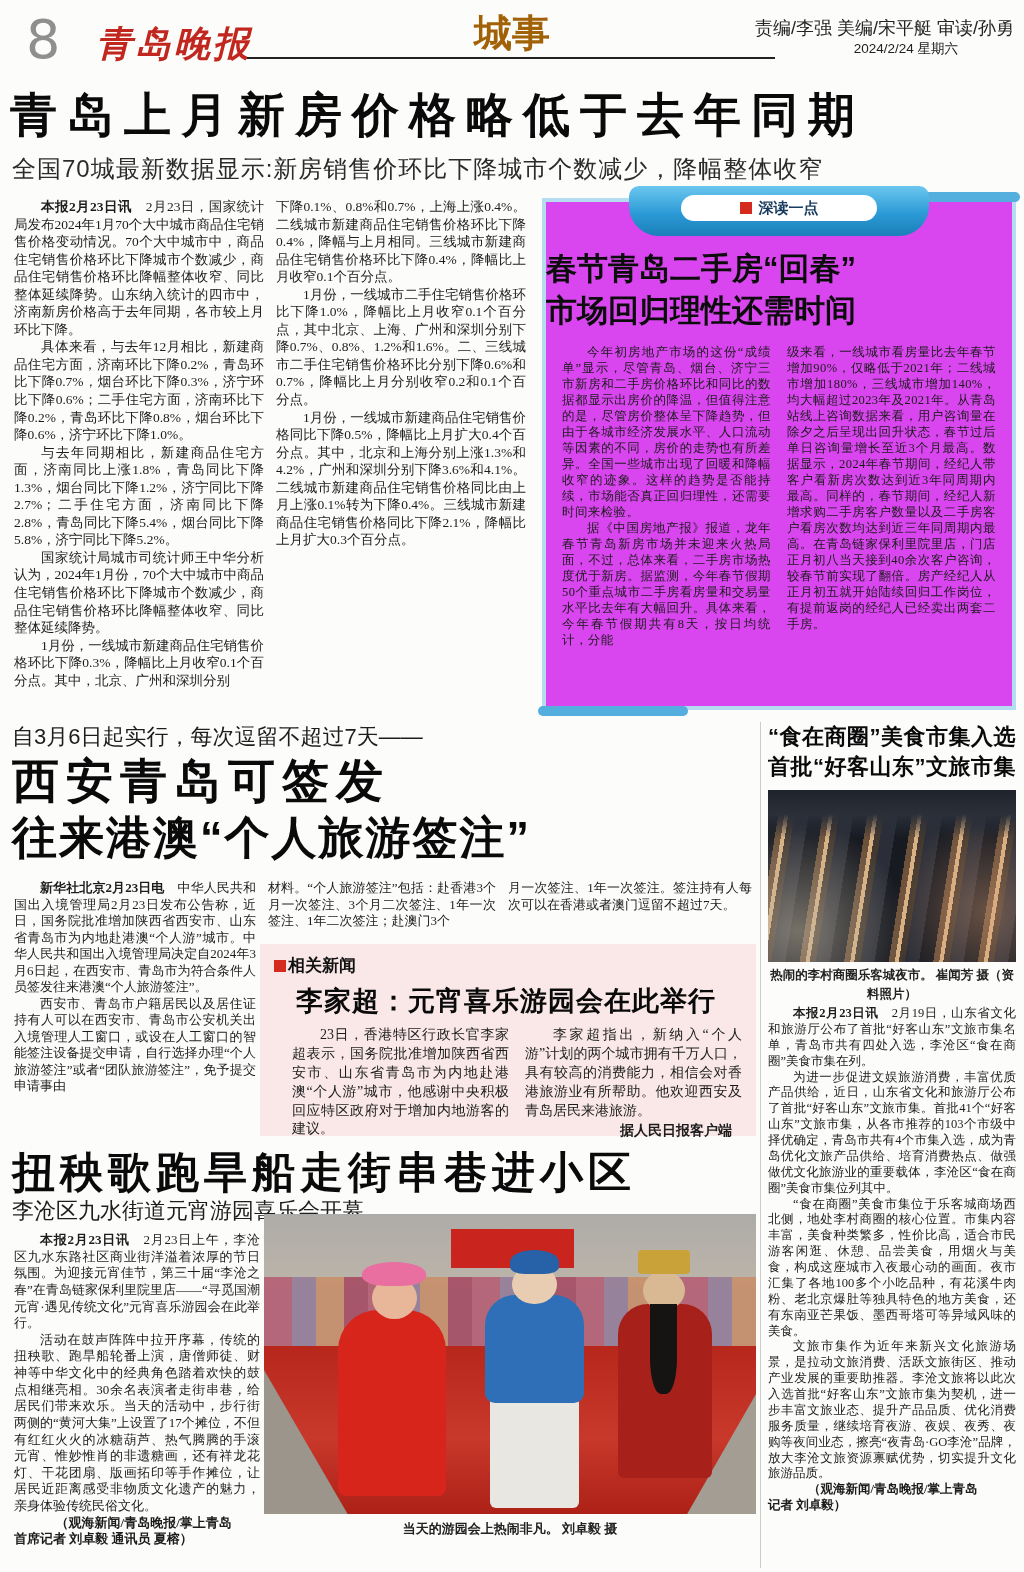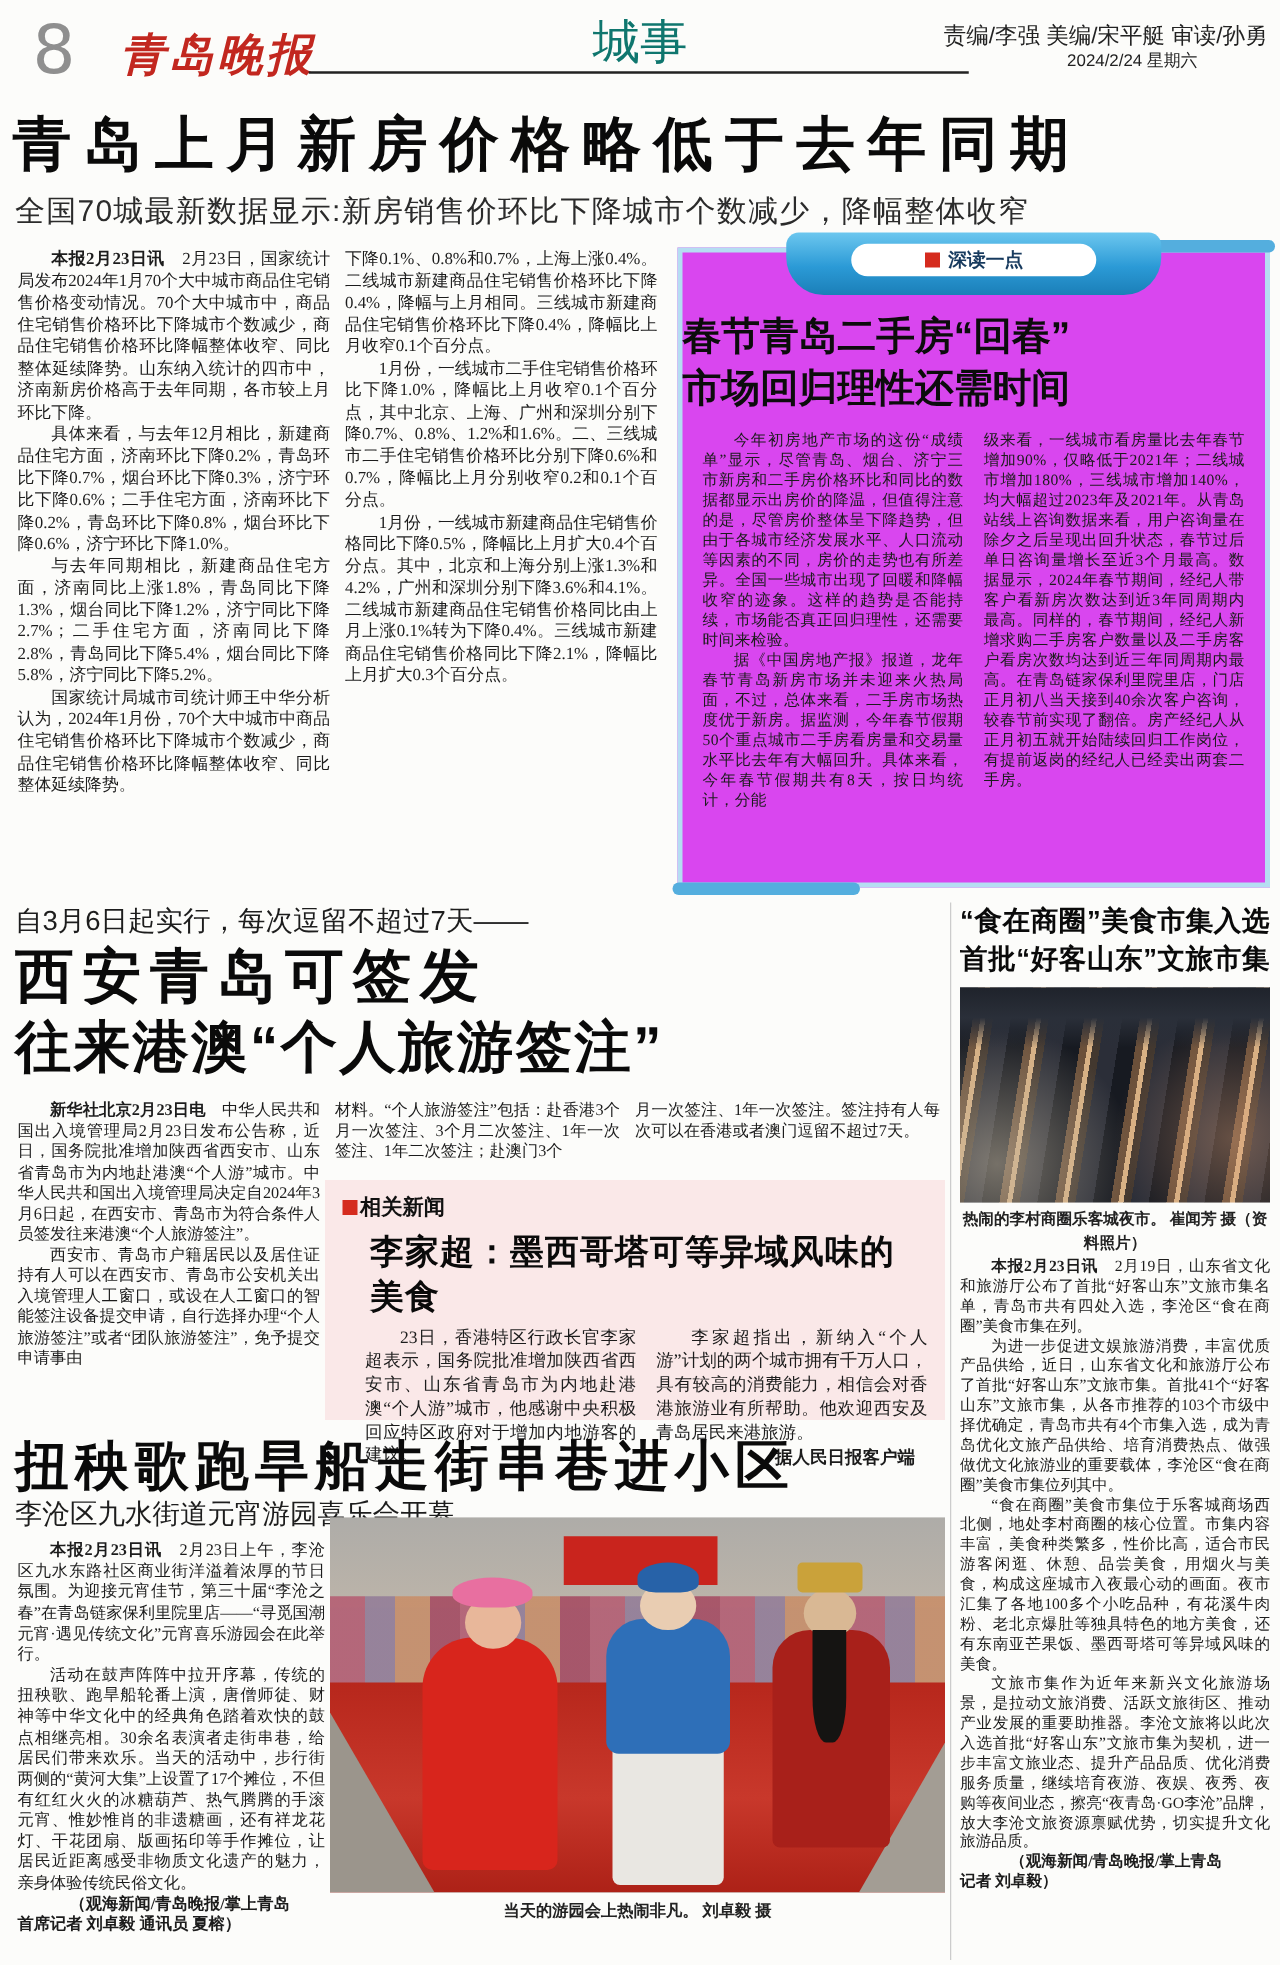--- a/index.html
+++ b/index.html
@@ -8,21 +8,21 @@
   .abs{position:absolute;}
   .sans{font-family:"Liberation Sans","DejaVu Sans",sans-serif;}
   .j{text-align:justify;}
   .para{margin:0;text-indent:2em;}
   .cont{text-indent:0;}
   .dl{font-weight:700;}
   
   .pagenum{left:26px;top:8px;font:400 54px "DejaVu Sans",sans-serif;color:#8f8f8f;}
   .masthead{left:96px;top:20px;font-size:36px;font-weight:700;font-style:italic;color:#c2271f;letter-spacing:3px;}
   .header-rule{left:247px;top:57px;width:528px;height:2px;background:#222;}
-  .section-title{left:474px;top:8px;font-size:38px;font-weight:400;color:#0f766e;}
+  .section-title{left:474px;top:8px;font-size:38px;font-weight:700;color:#a16207;}
   .editors{right:10px;top:16px;font-size:18px;color:#222;}
   .pubdate{right:66px;top:40px;font-size:13.5px;color:#222;}
   
   .lead-headline{left:10px;top:84px;width:1006px;font-size:47px;font-weight:700;letter-spacing:10px;white-space:nowrap;color:#0a0a0a;}
   .lead-subhead{left:12px;top:153px;width:980px;font-size:24px;letter-spacing:1px;color:#2b2b2b;}
   .lead-col{top:198px;width:250px;height:510px;font-size:13.5px;line-height:1.3;}
   .lead-col1{left:14px;}
   .lead-col2{left:276px;}
   
   .deep-box{left:542px;top:198px;width:474px;height:512px;background:#d946ef;border:4px solid #b5ddf2;box-sizing:border-box;}
@@ -105,20 +105,21 @@
   <div class="abs pubdate sans">2024/2/24 星期六</div>
 
   <div class="abs lead-headline sans">青岛上月新房价格略低于去年同期</div>
   <div class="abs lead-subhead sans">全国70城最新数据显示:新房销售价环比下降城市个数减少，降幅整体收窄</div>
 
   <div class="abs lead-col lead-col1 j">
     <p class="para"><b class="dl">本报2月23日讯　</b><span>2月23日，国家统计局发布2024年1月70个大中城市商品住宅销售价格变动情况。70个大中城市中，商品住宅销售价格环比下降城市个数减少，商品住宅销售价格环比降幅整体收窄、同比整体延续降势。山东纳入统计的四市中，济南新房价格高于去年同期，各市较上月环比下降。</span></p>
     <p class="para">具体来看，与去年12月相比，新建商品住宅方面，济南环比下降0.2%，青岛环比下降0.7%，烟台环比下降0.3%，济宁环比下降0.6%；二手住宅方面，济南环比下降0.2%，青岛环比下降0.8%，烟台环比下降0.6%，济宁环比下降1.0%。</p>
     <p class="para">与去年同期相比，新建商品住宅方面，济南同比上涨1.8%，青岛同比下降1.3%，烟台同比下降1.2%，济宁同比下降2.7%；二手住宅方面，济南同比下降2.8%，青岛同比下降5.4%，烟台同比下降5.8%，济宁同比下降5.2%。</p>
     <p class="para">国家统计局城市司统计师王中华分析认为，2024年1月份，70个大中城市中商品住宅销售价格环比下降城市个数减少，商品住宅销售价格环比降幅整体收窄、同比整体延续降势。</p>
+    <p class="para">1月份，一线城市新建商品住宅销售价格环比下降0.3%，降幅比上月收窄0.1个百分点。其中，北京、广州和深圳分别</p>
   </div>
   <div class="abs lead-col lead-col2 j">
     <p class="para cont">下降0.1%、0.8%和0.7%，上海上涨0.4%。二线城市新建商品住宅销售价格环比下降0.4%，降幅与上月相同。三线城市新建商品住宅销售价格环比下降0.4%，降幅比上月收窄0.1个百分点。</p>
     <p class="para">1月份，一线城市二手住宅销售价格环比下降1.0%，降幅比上月收窄0.1个百分点，其中北京、上海、广州和深圳分别下降0.7%、0.8%、1.2%和1.6%。二、三线城市二手住宅销售价格环比分别下降0.6%和0.7%，降幅比上月分别收窄0.2和0.1个百分点。</p>
     <p class="para">1月份，一线城市新建商品住宅销售价格同比下降0.5%，降幅比上月扩大0.4个百分点。其中，北京和上海分别上涨1.3%和4.2%，广州和深圳分别下降3.6%和4.1%。二线城市新建商品住宅销售价格同比由上月上涨0.1%转为下降0.4%。三线城市新建商品住宅销售价格同比下降2.1%，降幅比上月扩大0.3个百分点。</p>
   </div>
 
   <div class="abs deep-box">
     <div class="abs deep-edge-tr"></div>
     <div class="abs deep-edge-bl"></div>
@@ -156,21 +157,21 @@
   </div>
   <div class="abs visa-col visa-col3 j">
     <p class="para cont">月一次签注、1年一次签注。签注持有人每次可以在香港或者澳门逗留不超过7天。</p>
   </div>
 
   <div class="abs rel-box">
     <div class="rel-label">
       <span class="red-sq"></span>
       <span>相关新闻</span>
     </div>
-    <div class="rel-headline sans">李家超：墨西哥塔可等异域风味的美食</div>
+    <div class="rel-headline sans">李家超：元宵喜乐游园会在此举行</div>
     <div class="rel-cols">
       <div class="rel-col j">
         <p class="para">23日，香港特区行政长官李家超表示，国务院批准增加陕西省西安市、山东省青岛市为内地赴港澳“个人游”城市，他感谢中央积极回应特区政府对于增加内地游客的建议。</p>
       </div>
       <div class="rel-col j">
         <p class="para">李家超指出，新纳入“个人游”计划的两个城市拥有千万人口，具有较高的消费能力，相信会对香港旅游业有所帮助。他欢迎西安及青岛居民来港旅游。</p>
         <p class="para cont rel-source">据人民日报客户端</p>
       </div>
     </div>
   </div>

